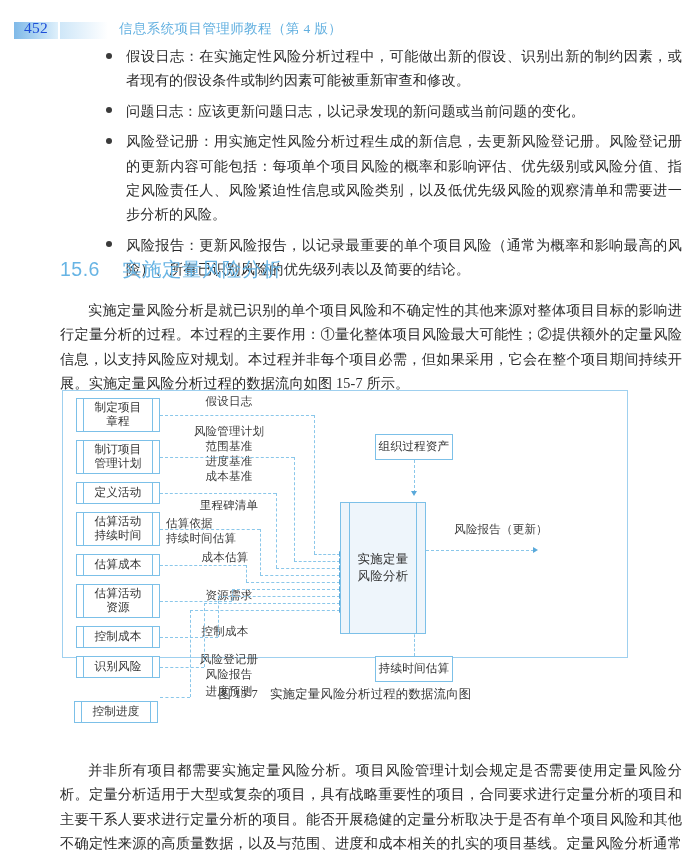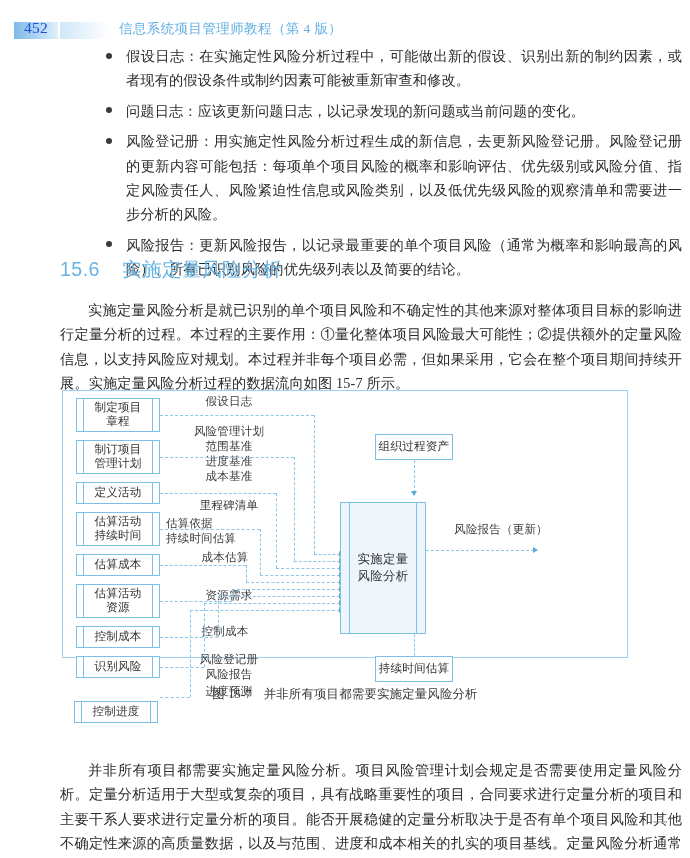--- a/index.html
+++ b/index.html
@@ -399,18 +399,18 @@
     <div class="central" style="left:278px; top:104px; width:86px; height:132px;">实施定量
 风险分析</div>
 
     <div class="flab" style="left:374px; top:132px; width:130px;">风险报告（更新）</div>
     <div class="dash-h" style="left:364px; top:160px; width:108px;"></div>
     <div class="arrow-r" style="left:471px; top:156.8px;"></div>
 
   </div>
 
   <div class="caption">
-    <span class="cap-num">图 15-7</span><span>并非所有项目都需要实施定量风险分析</span>
+    <span class="cap-num">图 15-7</span><span>实施定量风险分析过程的数据流向图</span>
   </div>
 
   <div class="para" id="para-outro">并非所有项目都需要实施定量风险分析。项目风险管理计划会规定是否需要使用定量风险分析。定量分析适用于大型或复杂的项目，具有战略重要性的项目，合同要求进行定量分析的项目和主要干系人要求进行定量分析的项目。能否开展稳健的定量分析取决于是否有单个项目风险和其他不确定性来源的高质量数据，以及与范围、进度和成本相关的扎实的项目基线。定量风险分析通常需要专门的风险分析软件，以及编制和解释风险模式的专业知识，还需要额外</div>
 
 </div>
 
 </body></html>

